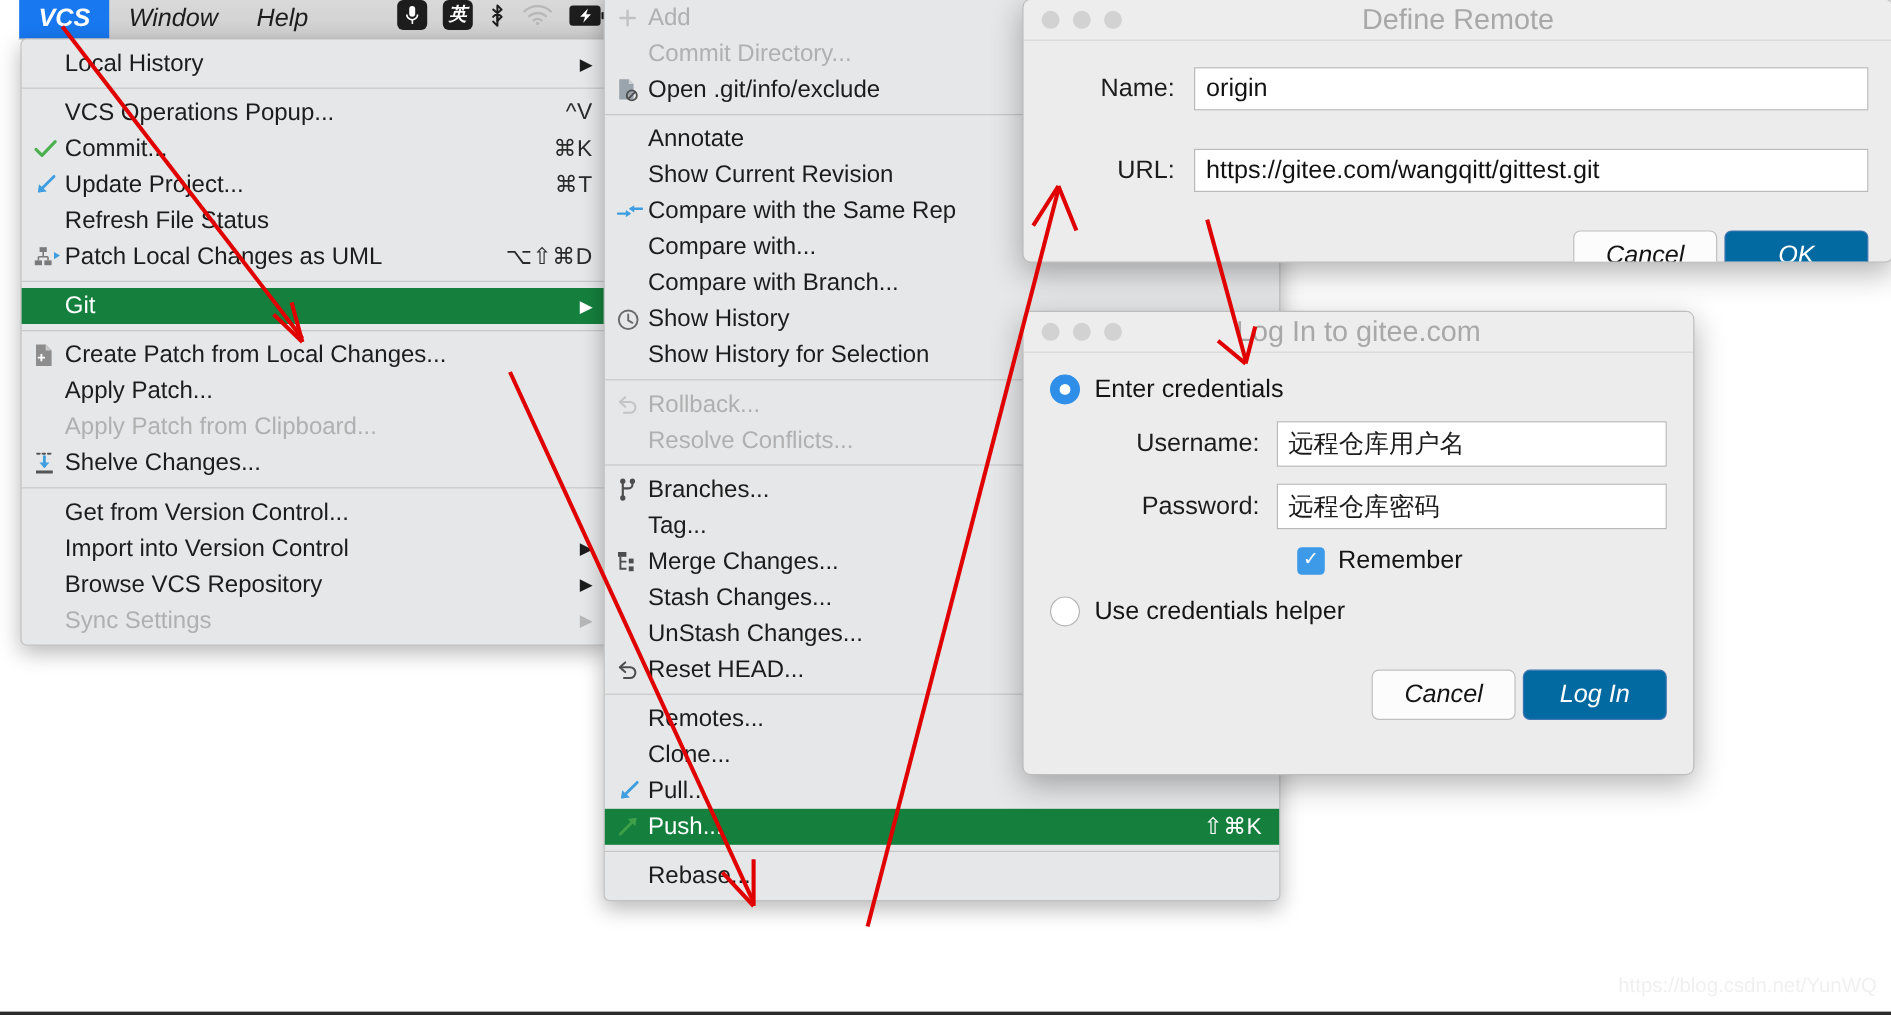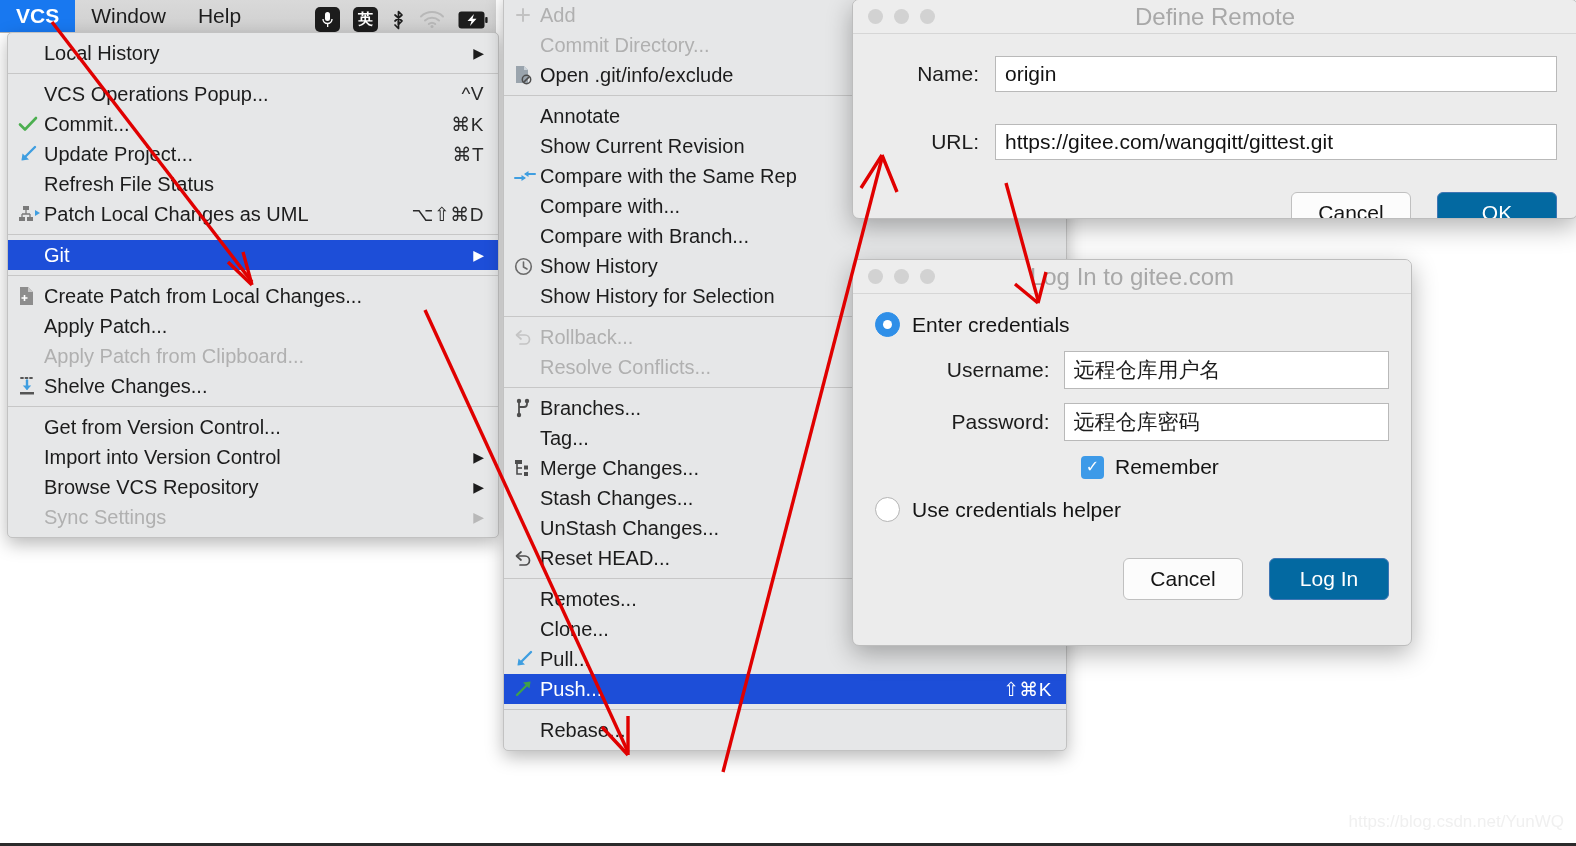--- a/index.html
+++ b/index.html
@@ -6,24 +6,24 @@
   body{
     width:1576px;height:846px;
     background:#ffffff;
     font-family:"Liberation Sans","DejaVu Sans",sans-serif;
     overflow:hidden;position:relative;
   }
   .root{position:absolute;inset:0;}
 
   
   .menubar{
-    position:absolute;left:0;top:0;width:496px;height:32px;
+    position:absolute;left:16px;top:0;width:496px;height:32px;
     background:linear-gradient(#d9d9d9,#cfcfcf);
     border-bottom:1px solid #b4b4b4;
-    display:flex;align-items:flex-end;
+    display:flex;align-items:flex-start;font-style:italic;
   }
   .mb-item{
     font-size:21px;color:#1d1d1d;padding:3px 16px;
     line-height:26px;white-space:nowrap;
   }
   .mb-item.active{background:#1878f0;color:#fff;font-weight:bold;}
   .mb-icons{margin-left:auto;display:flex;align-items:center;gap:13px;padding-right:8px;}
   .mb-ico{display:inline-flex;align-items:center;justify-content:center;}
   .ico-box{
     background:#1d1d1d;color:#fff;border-radius:5px;
@@ -40,36 +40,36 @@
     box-shadow:0 6px 18px rgba(0,0,0,.28);
     padding:5px 0;
   }
   .menu-row{
     display:flex;align-items:center;
     height:30px;padding:0 14px 0 10px;
     font-size:20px;color:#1c1c1c;white-space:nowrap;
     position:relative;
   }
   .menu-row.dim{color:#b0b0b0;}
-  .menu-row.sel{background:#1d4ed8;color:#ffffff;}
+  .menu-row.sel{background:#15803d;color:#ffffff;}
   .m-ico{
     width:26px;min-width:26px;display:inline-flex;
     align-items:center;justify-content:flex-start;
     font-size:17px;line-height:1;
   }
   .m-label{flex:1;}
   .m-accel{margin-left:28px;font-size:19px;color:#2a2a2a;letter-spacing:.5px;}
   .menu-row.sel .m-accel{color:#fff;}
   .m-arrow{margin-left:24px;font-size:14px;color:#1c1c1c;}
   .menu-row.sel .m-arrow{color:#fff;}
   .menu-row.dim .m-arrow{color:#b8b8b8;}
   .sep{height:1px;background:#c7c7c7;margin:5px 0;}
 
   
-  #vcs-menu{left:7px;top:32px;width:490px;}
+  #vcs-menu{left:17px;top:32px;width:490px;}
 
   
   #git-menu{left:503px;top:-6px;width:562px;}
   #git-menu .menu-row{height:30px;}
 
   
   .dialog{
     position:absolute;
     background:#ececec;
     border:1px solid #bdbdbd;
@@ -92,21 +92,21 @@
   .field-row{display:flex;align-items:center;margin-bottom:32px;}
   .field-label{
     font-size:21px;color:#1c1c1c;text-align:right;
   }
   .txtfield{
     background:#fff;border:1px solid #b9b9b9;
     height:34px;display:flex;align-items:center;
     padding:0 9px;font-size:21px;color:#121212;
   }
   .txtfield.ph{color:#1c1c1c;}
-  .btnrow{display:flex;justify-content:flex-end;align-items:flex-start;gap:26px;}
+  .btnrow{display:flex;justify-content:flex-end;align-items:flex-start;gap:6px;font-style:italic;}
   .btn{
     min-width:118px;height:40px;border-radius:6px;
     display:flex;align-items:center;justify-content:center;
     font-size:21px;border:1px solid #c0c0c0;background:#fcfcfc;color:#141414;
   }
   .btn.primary{background:#0369a1;border-color:#3f76b4;color:#fff;}
 
   
   #define-remote{left:852px;top:-1px;width:724px;height:218px;}
   #define-remote .dlg-body{padding:22px 20px 0 20px;}

